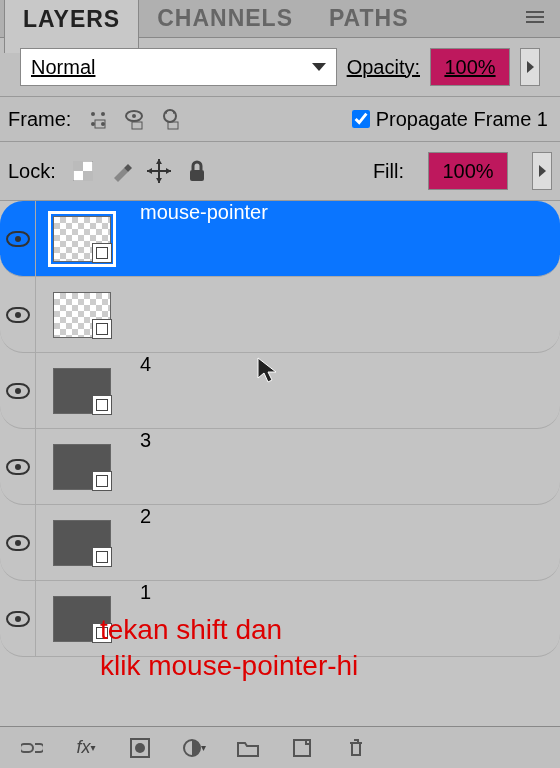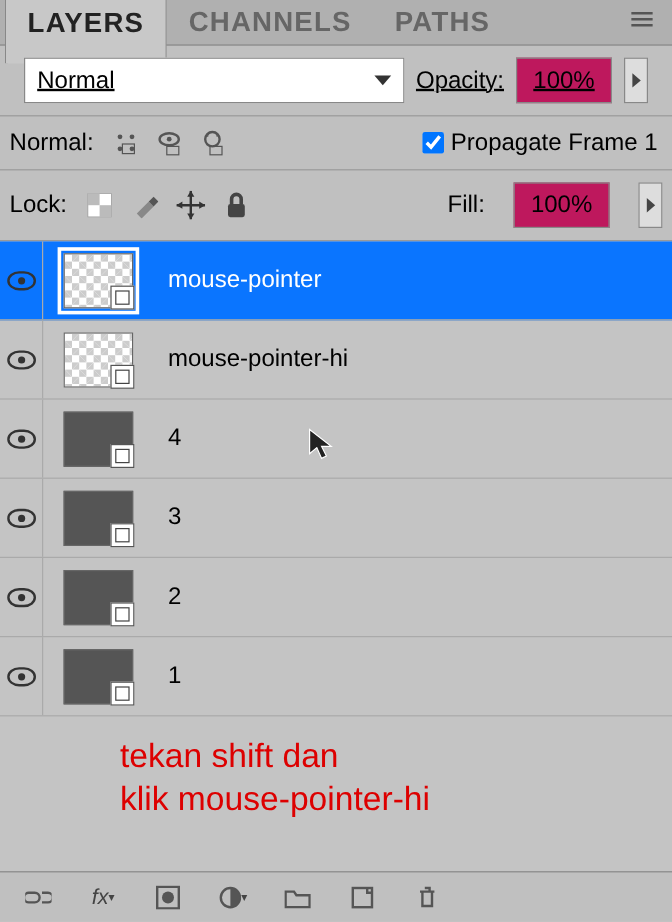--- a/index.html
+++ b/index.html
@@ -25,21 +25,21 @@
   .unify-icon { width: 26px; height: 24px; display: flex; align-items: center; justify-content: center; }
   .checkbox { display: flex; align-items: center; gap: 6px; margin-left: auto; margin-right: 4px; }
   .checkbox input { width: 18px; height: 18px; }
 
   .row3 { display: flex; align-items: center; padding: 10px 8px; gap: 14px; border-bottom: 1px solid #999; font-size: 20px; }
   .lock-icons { display: flex; gap: 12px; align-items: center; }
   .lock-icon { width: 26px; height: 26px; display: flex; align-items: center; justify-content: center; }
   .fill-group { margin-left: auto; display: flex; align-items: center; gap: 24px; }
 
   .layers { flex: 1; overflow: auto; background: #c4c4c4; }
-  .layer-row { display: flex; align-items: center; height: 66px; border-bottom: 1px solid #aaa; }
+  .layer-row { display: flex; height: 76px; border-bottom: 1px solid #aaa; border-radius: 23px; }
   .vis-cell { width: 36px; height: 100%; border-right: 1px solid #aaa; display: flex; align-items: center; justify-content: center; }
   .eye { width: 24px; height: 16px; border: 2px solid #333; border-radius: 50%/60%; position: relative; }
   .eye::after { content: ''; position: absolute; width: 6px; height: 6px; background: #333; border-radius: 50%; top: 3px; left: 7px; }
   .thumb-cell { width: 92px; height: 100%; display: flex; align-items: center; justify-content: center; position: relative; }
   .thumb { width: 58px; height: 46px; background: #fff; border: 1px solid #666; position: relative; display:flex; align-items:center; justify-content:center; }
   .thumb.checker { background-image:
      linear-gradient(45deg,#ccc 25%,transparent 25%),linear-gradient(-45deg,#ccc 25%,transparent 25%),
      linear-gradient(45deg,transparent 75%,#ccc 75%),linear-gradient(-45deg,transparent 75%,#ccc 75%);
      background-size: 12px 12px; background-position: 0 0,0 6px,6px -6px,-6px 0; }
   .thumb.dark { background: #555; }
@@ -79,21 +79,21 @@
       <span class="dropdown-caret"></span>
     </div>
     <span class="opacity-label">Opacity:</span>
     <div class="val-box">100%</div>
     <div class="flyout">
         <span class="tri"></span>
       </div>
   </div>
 
   <div class="row2">
-    <span>Normal:</span>
+    <span>Frame:</span>
     <div class="unify-icons">
       <div class="unify-icon">
           <svg width="22" height="22">
             <circle cx="6" cy="6" r="2" fill="#555"></circle>
             <circle cx="16" cy="6" r="2" fill="#555"></circle>
             <circle cx="6" cy="16" r="2" fill="#555"></circle>
             <circle cx="16" cy="16" r="2" fill="#555"></circle>
             <rect x="8" y="12" width="10" height="8" fill="none" stroke="#555"></rect>
           </svg>
         </div>
@@ -174,21 +174,20 @@
       </div>
       <div class="layer-row">
         <div class="vis-cell">
           <div class="eye"></div>
         </div>
         <div class="thumb-cell">
           <div class="thumb checker">
             <div class="smart-badge"></div>
           </div>
         </div>
-        <div class="layer-name">mouse-pointer-hi</div>
       </div>
       <div class="layer-row">
         <div class="vis-cell">
           <div class="eye"></div>
         </div>
         <div class="thumb-cell">
           <div class="thumb dark">
             <div class="smart-badge"></div>
           </div>
         </div>

